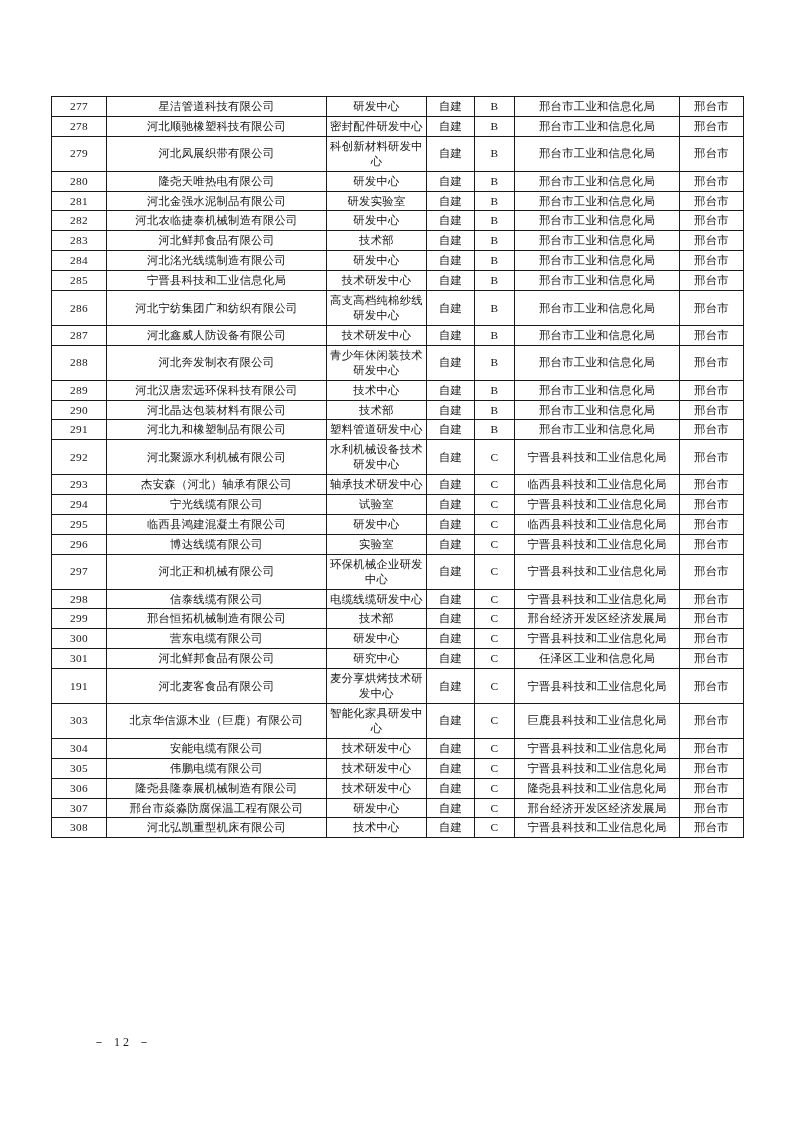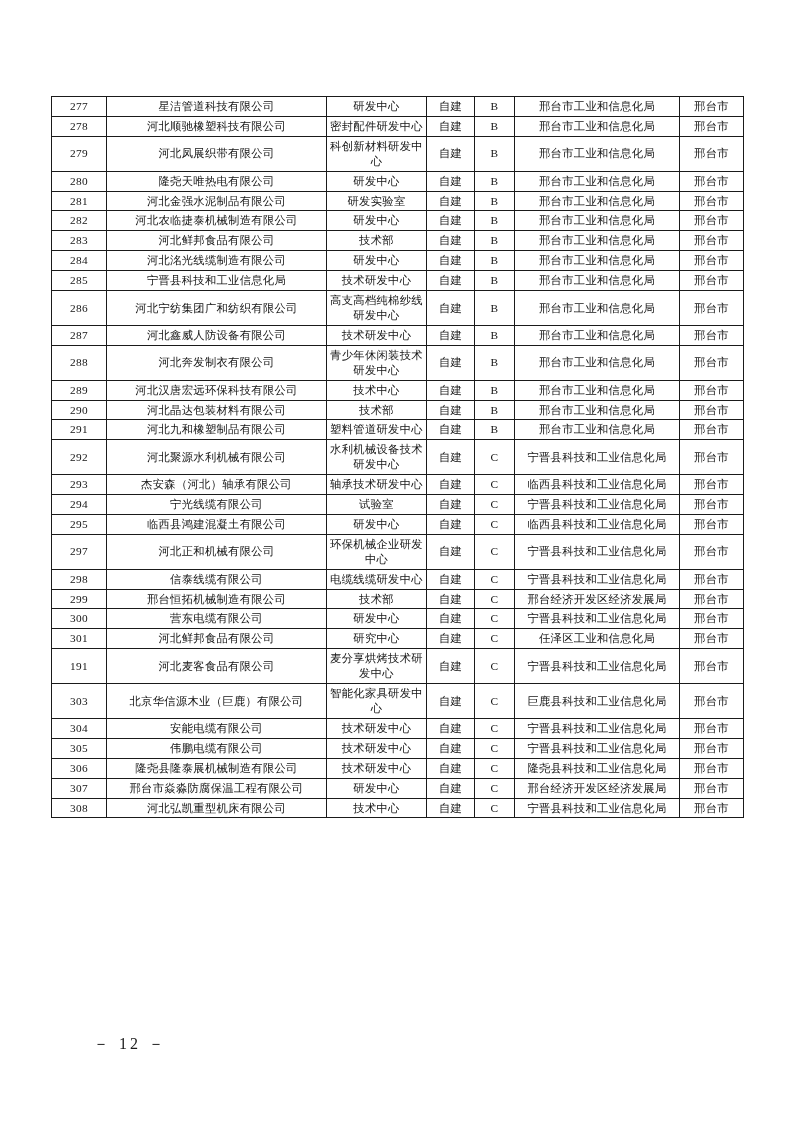--- a/index.html
+++ b/index.html
@@ -82,21 +82,21 @@
     letter-spacing: 0.6px;
   }
   td.build {
     letter-spacing: 0.6px;
   }
 
   .page-number {
     position: absolute;
     left: 93px;
     top: 1034px;
-    font-size: 16px;
+    font-size: 12px;
     letter-spacing: 3px;
     color: #1a1a1a;
     font-family: "Liberation Serif", "DejaVu Serif", serif;
   }
 </style>
 </head>
 <body>
 
 <div class="page">
 
@@ -277,20 +277,29 @@
           <tr>
             <td class="idx">295</td>
             <td class="name">临西县鸿建混凝土有限公司</td>
             <td class="center">研发中心</td>
             <td class="build">自建</td>
             <td class="grade">C</td>
             <td class="dept">临西县科技和工业信息化局</td>
             <td class="city">邢台市</td>
           </tr>
           <tr>
+            <td class="idx">296</td>
+            <td class="name">博达线缆有限公司</td>
+            <td class="center">实验室</td>
+            <td class="build">自建</td>
+            <td class="grade">C</td>
+            <td class="dept">宁晋县科技和工业信息化局</td>
+            <td class="city">邢台市</td>
+          </tr>
+          <tr>
             <td class="idx">297</td>
             <td class="name">河北正和机械有限公司</td>
             <td class="center">环保机械企业研发中心</td>
             <td class="build">自建</td>
             <td class="grade">C</td>
             <td class="dept">宁晋县科技和工业信息化局</td>
             <td class="city">邢台市</td>
           </tr>
           <tr>
             <td class="idx">298</td>

